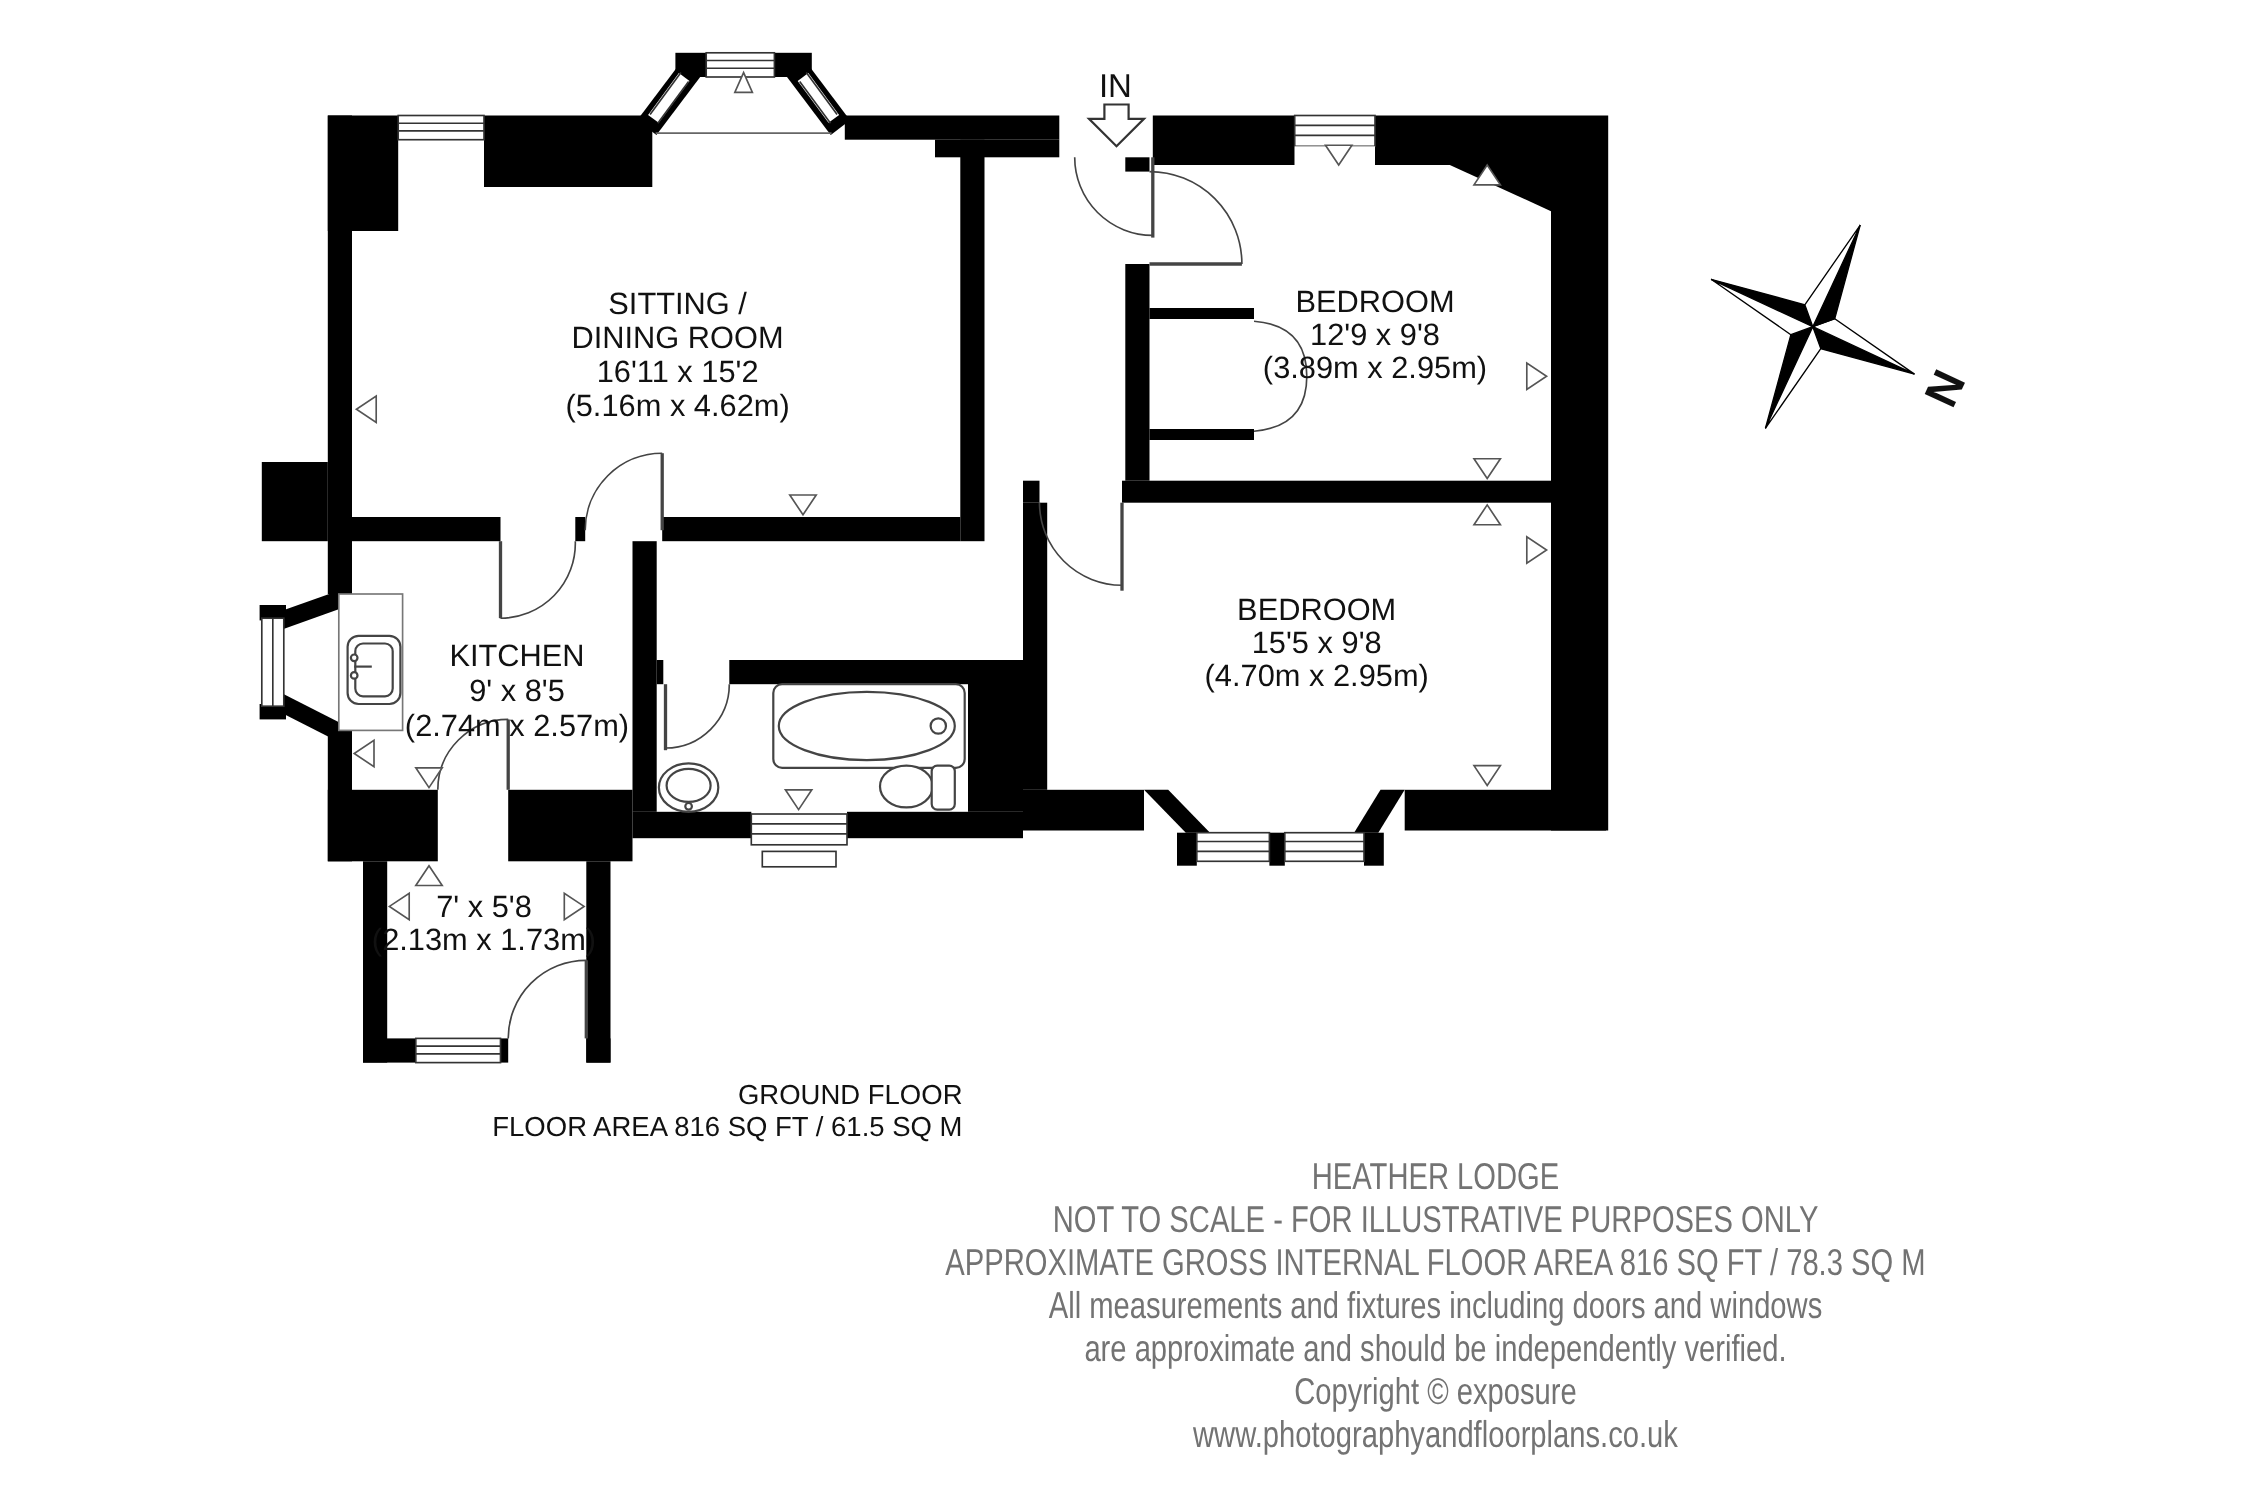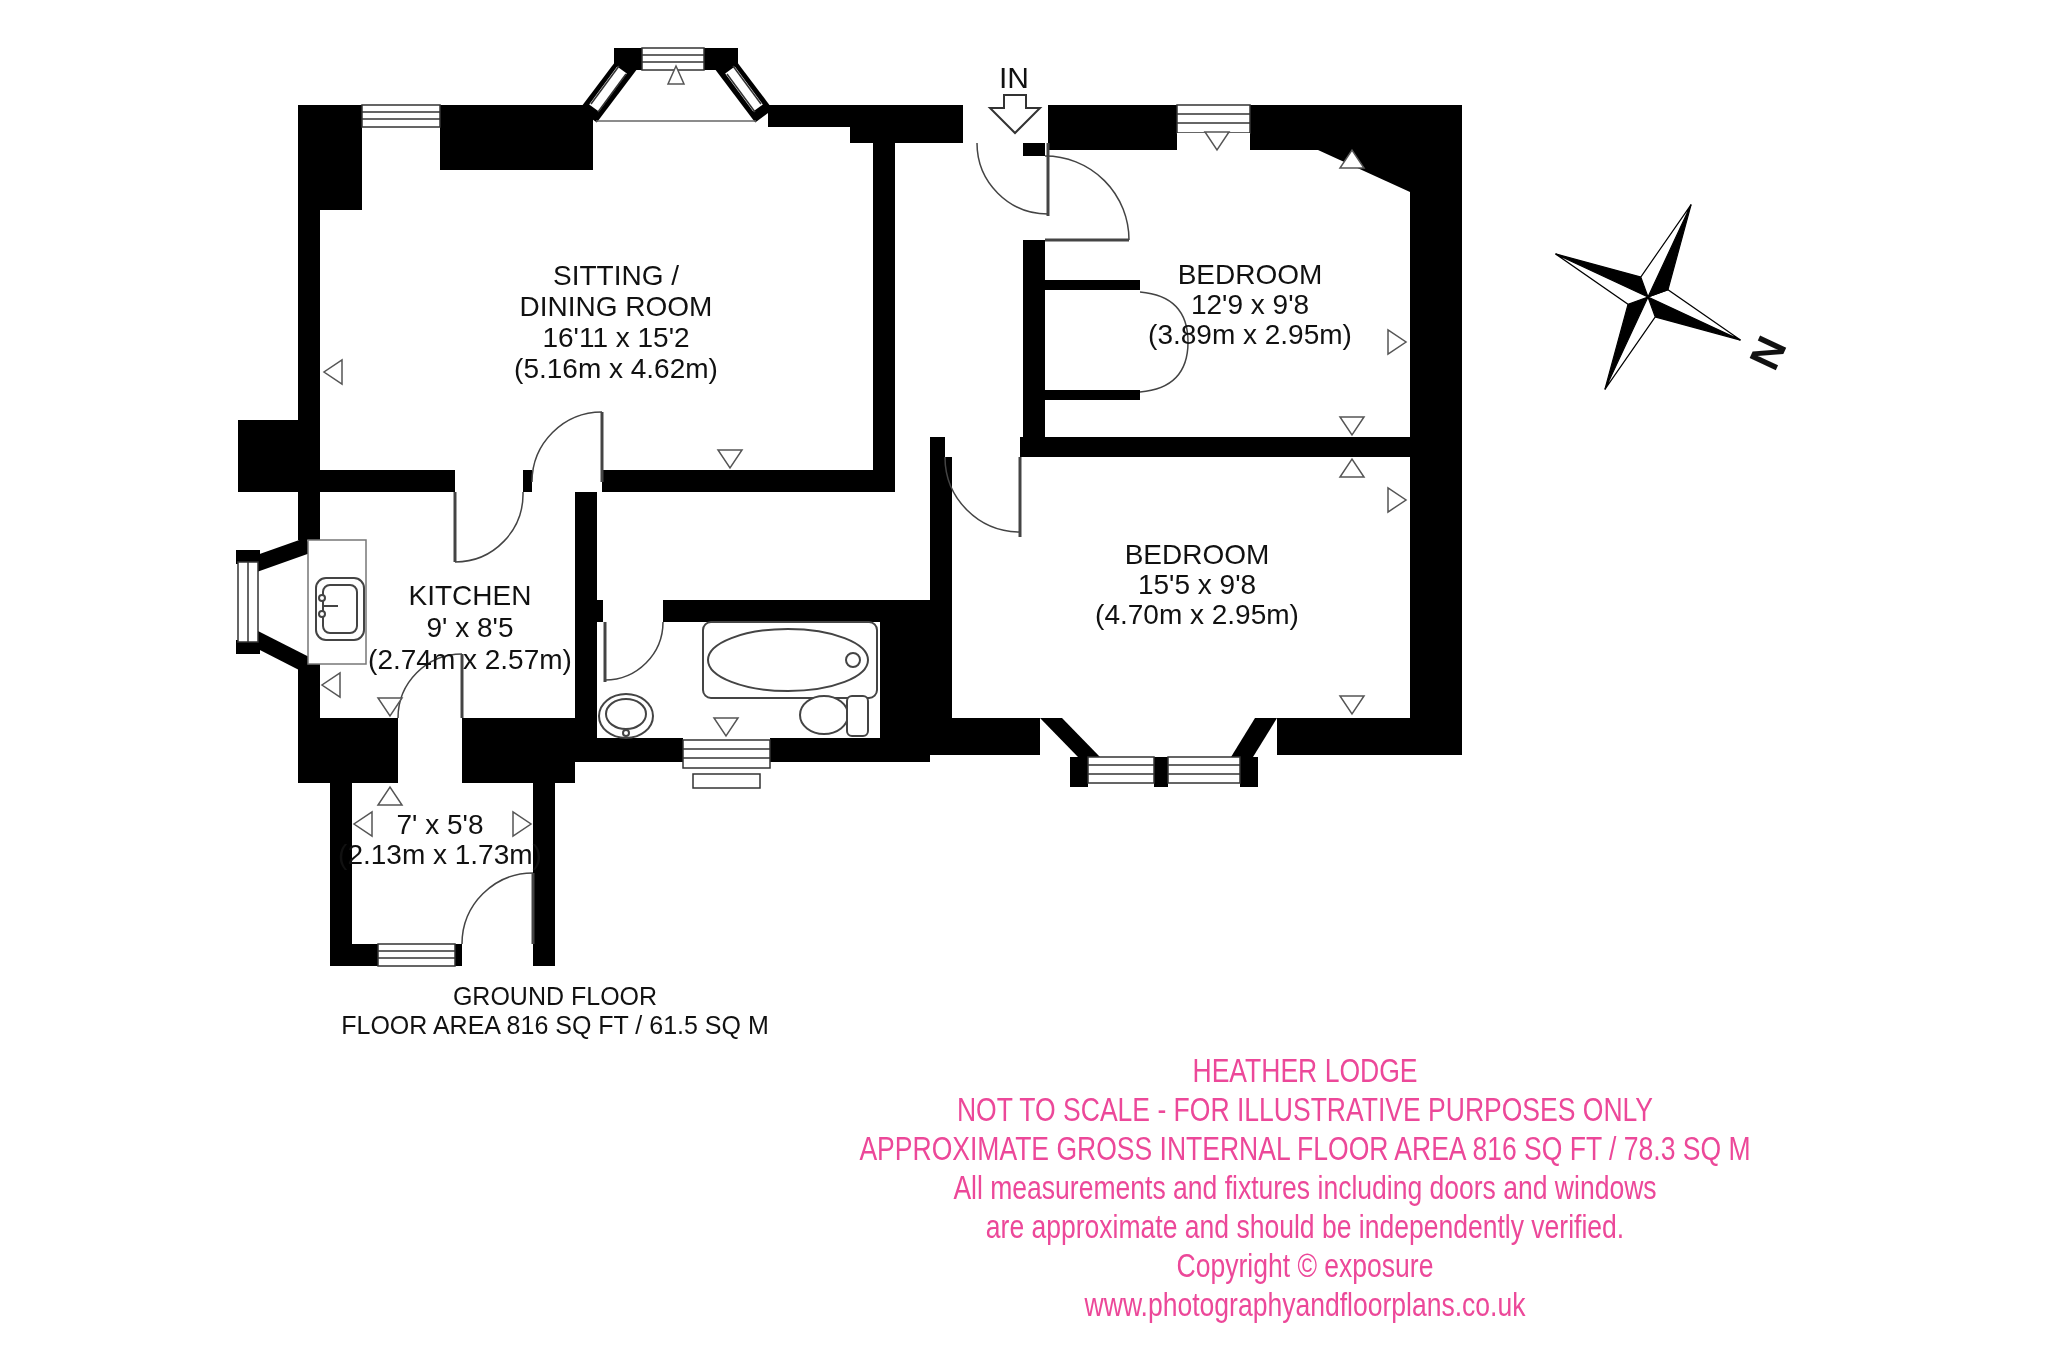--- a/index.html
+++ b/index.html
@@ -6,25 +6,25 @@
   body{
     width:2048px;height:1365px;position:relative;background:#ffffff;
     font-family:"Liberation Sans", sans-serif;overflow:hidden;
   }
   #plan-svg{position:absolute;left:0;top:0;}
   .room-label{font-family:"Liberation Sans",sans-serif;font-size:28px;fill:#111;}
   .in-label{font-family:"Liberation Sans",sans-serif;font-size:30px;fill:#111;}
   .n-label{font-family:"Liberation Sans",sans-serif;font-size:42px;font-weight:bold;fill:#111;}
   .footer-left{
     position:absolute;left:235px;top:982px;width:640px;
-    font-size:25px;line-height:29px;color:#111;text-align:center;
+    font-size:25px;line-height:29px;color:#111;text-align:right;
   }
   .footer-center{
     position:absolute;left:705px;top:1051px;width:1200px;
-    font-size:34px;line-height:39px;color:#ec4899;text-align:center;
+    font-size:34px;line-height:39px;color:#737373;text-align:center;
   }
   .fc-line{transform:scaleX(0.78);transform-origin:50% 50%;white-space:nowrap;}
 </style>
 </head>
 <body>
 
 <svg id="plan-svg" width="2048" height="1365" viewBox="0 0 2048 1365">
 
   <polygon points="583,127 617,59 735,59 768,127" fill="#ffffff"></polygon>
 

